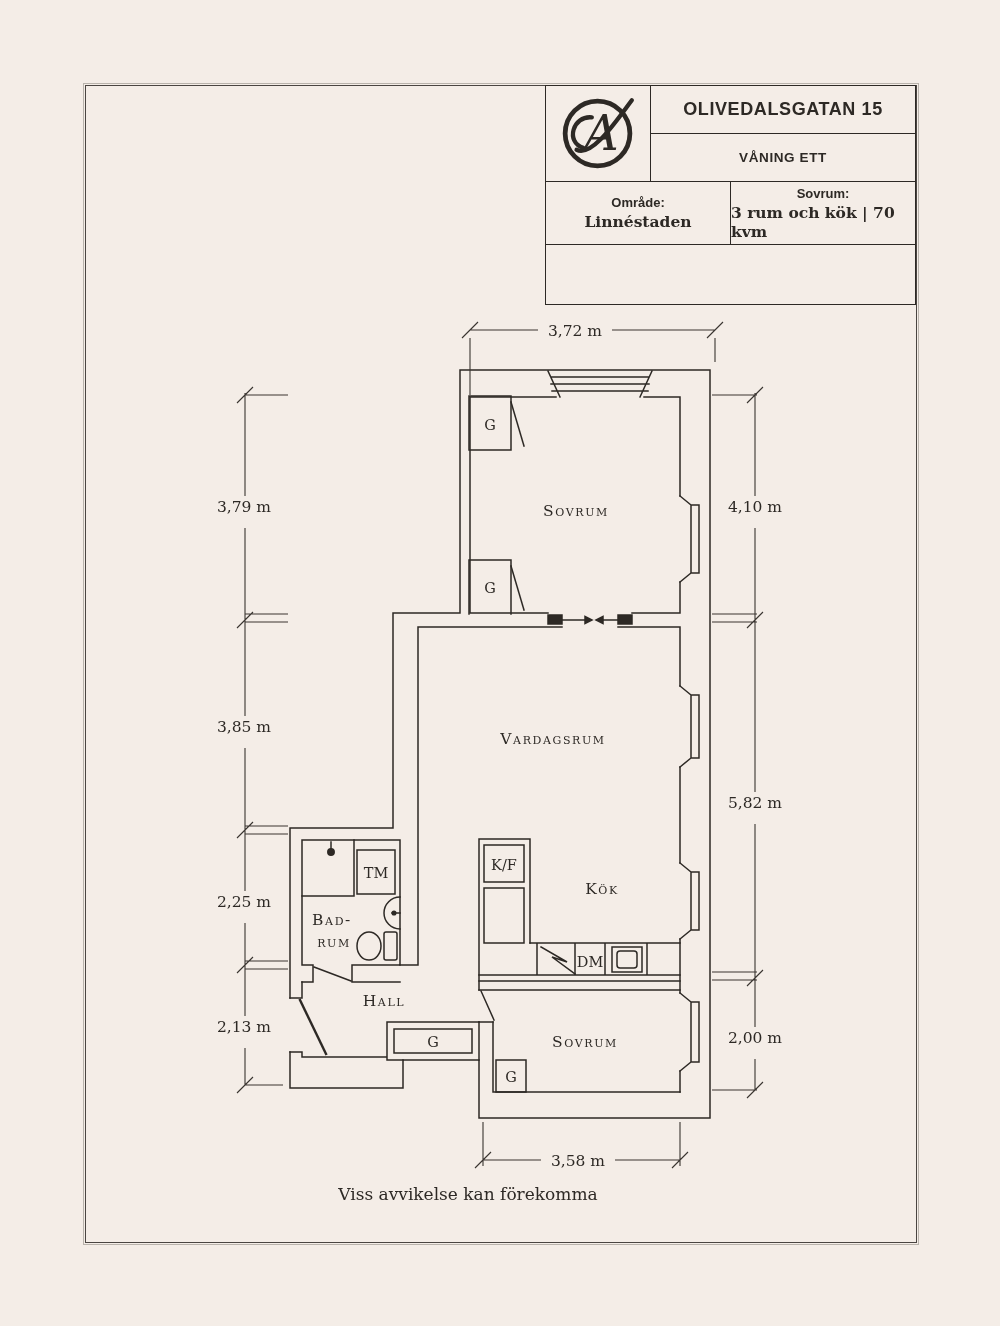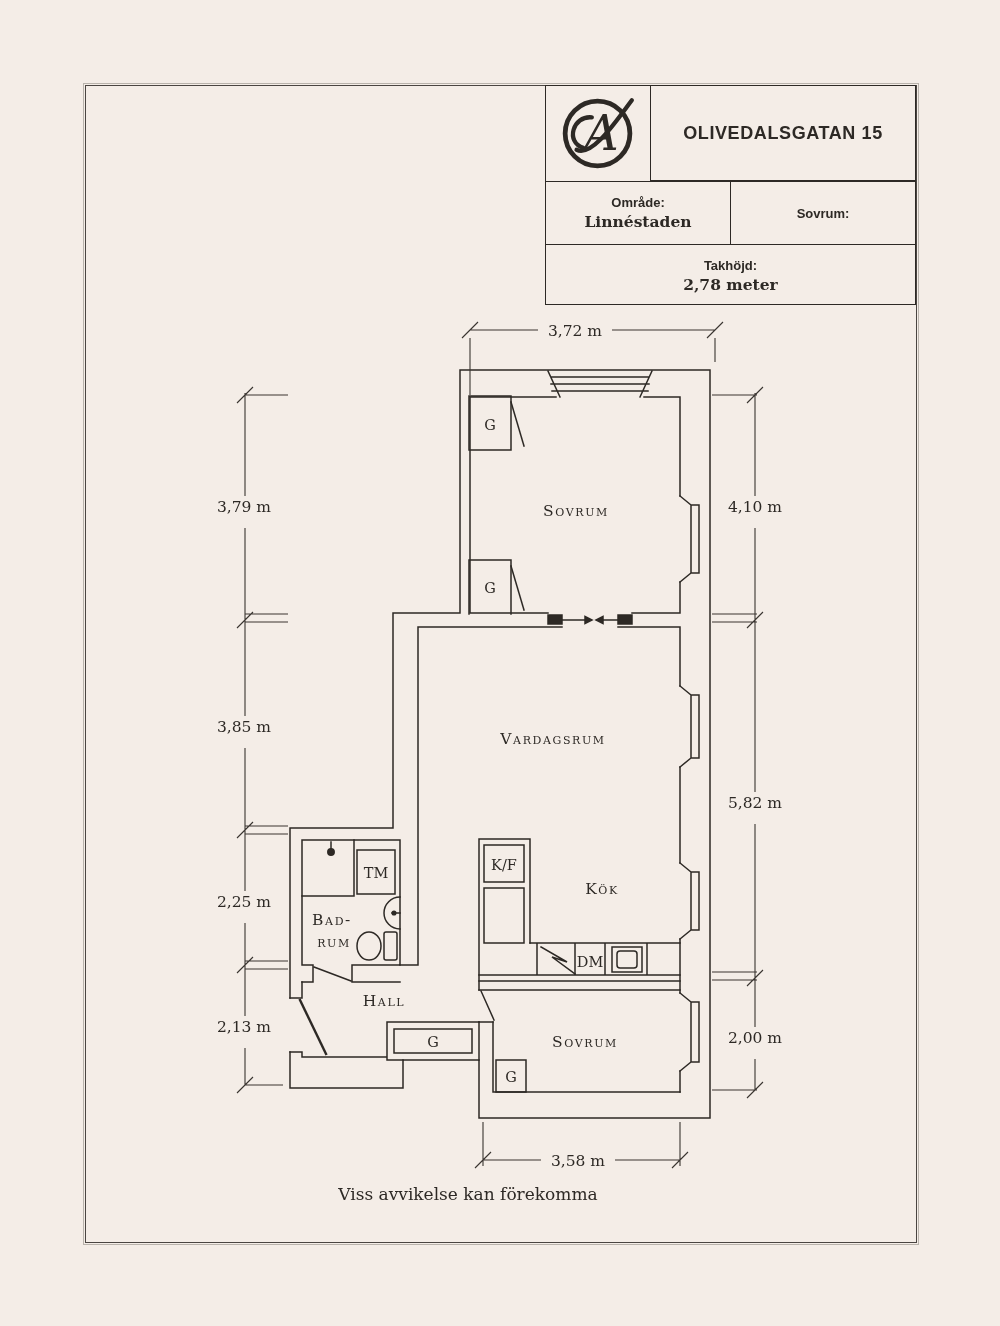--- a/index.html
+++ b/index.html
@@ -43,36 +43,34 @@
       <div class="logo-cell">
         <svg width="100" height="92" viewBox="0 0 105 95">
           <circle cx="52" cy="47" r="34" fill="none" stroke="#2d2925" stroke-width="5"></circle>
           <path d="M46,30 C26,28 18,56 37,62" fill="none" stroke="#2d2925" stroke-width="4.5" stroke-linecap="round"></path>
           <path d="M30,64 C46,72 70,36 88,12" fill="none" stroke="#2d2925" stroke-width="4.5" stroke-linecap="round"></path>
           <text x="56" y="64" text-anchor="middle" font-family="DejaVu Serif, serif" font-style="italic" font-size="50" fill="#2d2925">A</text>
         </svg>
       </div>
       <div class="hdr-titles">
         <div class="hdr-title">OLIVEDALSGATAN 15</div>
+        <div class="hdr-sub">VÅNING ETT</div>
       </div>
     </div>
     <div class="hdr-row r2">
       <div class="hdr-cell first">
         <div class="lbl">Område:</div>
         <div class="val">Linnéstaden</div>
       </div>
       <div class="hdr-cell">
         <div class="lbl">Sovrum:</div>
+        <div class="val">3 rum och kök | 70 kvm</div>
       </div>
     </div>
     <div class="hdr-row">
-      <div class="hdr-cell">
-        <div class="lbl">Takhöjd:</div>
-        <div class="val">2,78 meter</div>
-      </div>
     </div>
   </div>
 
   <svg class="plan-svg" width="1000" height="1326" viewBox="0 0 1000 1326">
     <g stroke="#2d2925" stroke-width="1.5" fill="none" stroke-linecap="square">
 
       <path d="
         M460,370 H710 V1118 H479 V1060 H403 V1088 H290 V1052
         M290,998 V828 H393 V613 H460 V370"></path>
 

